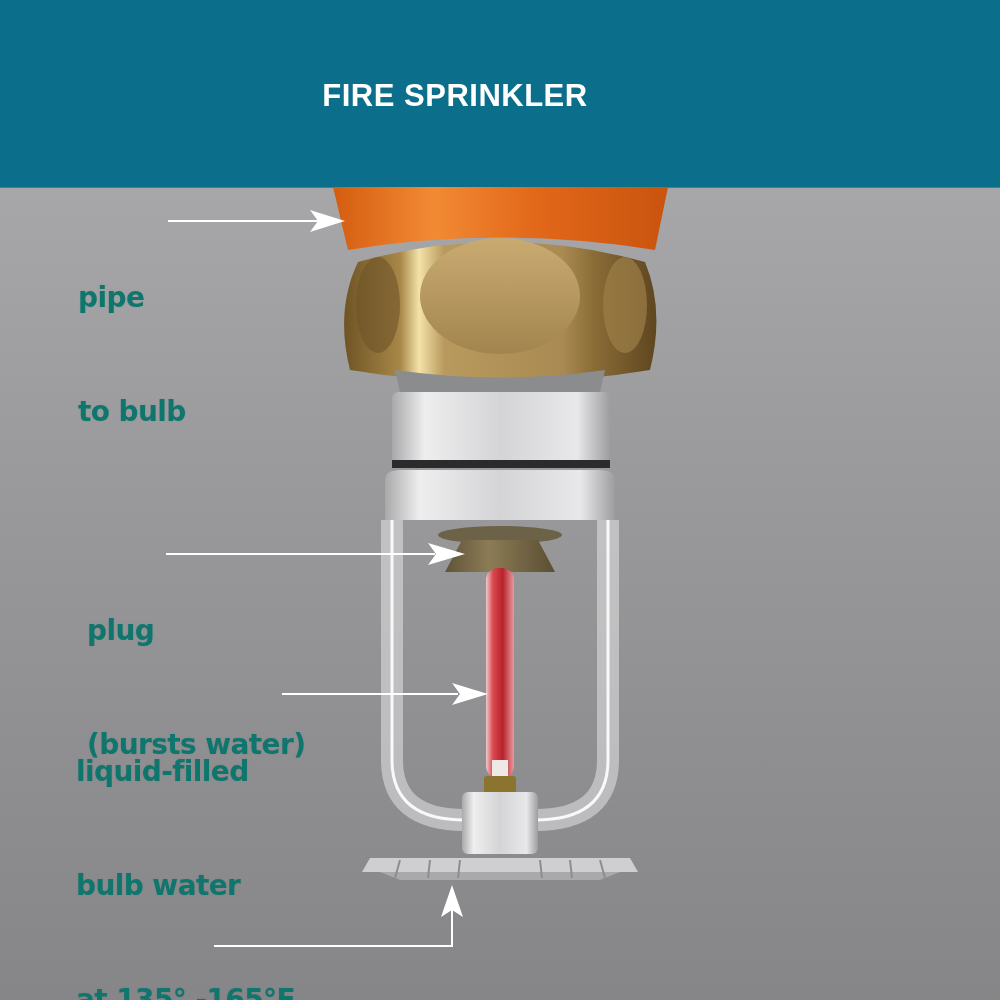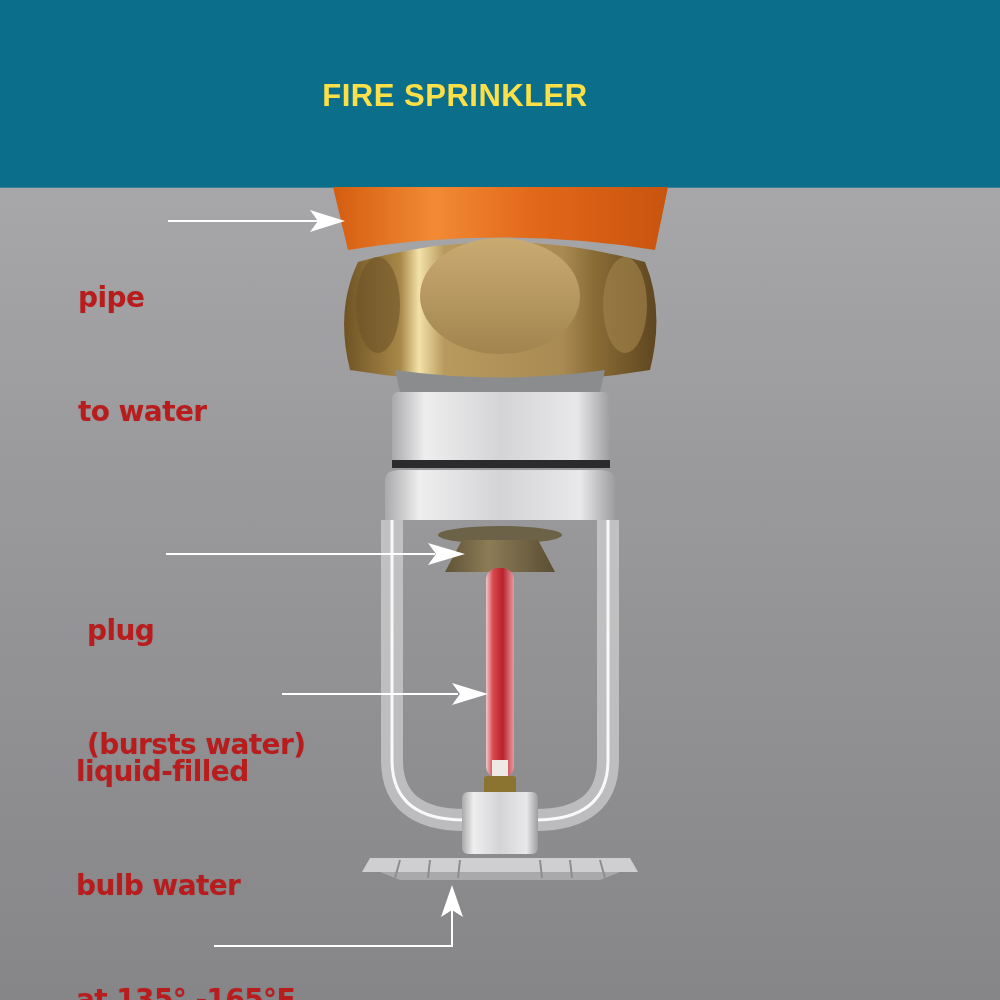--- a/index.html
+++ b/index.html
@@ -8,25 +8,25 @@
     background: linear-gradient(180deg, #a7a7a9 18.7%, #9b9b9d 45%, #8f8f91 75%, #868688 100%);
     font-family: "DejaVu Sans", sans-serif;
   }
   .header {
     position: absolute; left: 0; top: 0; width: 1000px; height: 187px;
     background: #0b6f8c;
     border-bottom: 1px solid #3f7f94;
   }
   .title {
     position: absolute; left: 0; top: 78px; width: 910px; text-align: center;
-    color: #fde047; font-family: "Liberation Sans", sans-serif; font-weight: bold;
+    color: #ffffff; font-family: "Liberation Sans", sans-serif; font-weight: bold;
     font-size: 31px; letter-spacing: 0.5px;
   }
   .label {
-    position: absolute; color: #b91c1c; font-family: "DejaVu Sans", sans-serif;
+    position: absolute; color: #0f766e; font-family: "DejaVu Sans", sans-serif;
     font-weight: bold; font-size: 28px; line-height: 38px; letter-spacing: -0.6px;
     white-space: pre; text-shadow: 0 0 2px rgba(0,0,0,0.08);
   }
   .label span { display: block; }
   svg.art { position: absolute; left: 0; top: 0; }
 </style>
 </head>
 <body>
 
 <div class="header">
@@ -139,21 +139,21 @@
     <path d="M452 683 L488 694 L452 705 L460 694 Z" stroke="none"></path>
   </g>
   <g fill="#ffffff" stroke="#ffffff">
     <polyline points="214,946 452,946 452,905" stroke-width="2" fill="none"></polyline>
     <path d="M441 917 L452 885 L463 917 L452 910 Z" stroke="none"></path>
   </g>
 </svg>
 
 <div class="label" style="left:78px; top:203px;">
   <span>pipe</span>
-  <span>to water</span>
+  <span>to bulb</span>
 </div>
 
 <div class="label" style="left:78px; top:536px;margin-left:9px;">
   <span>plug</span>
   <span>(bursts water)</span>
 </div>
 
 <div class="label" style="left:76px; top:677px;">
   <span>liquid-filled</span>
   <span>bulb water</span>

